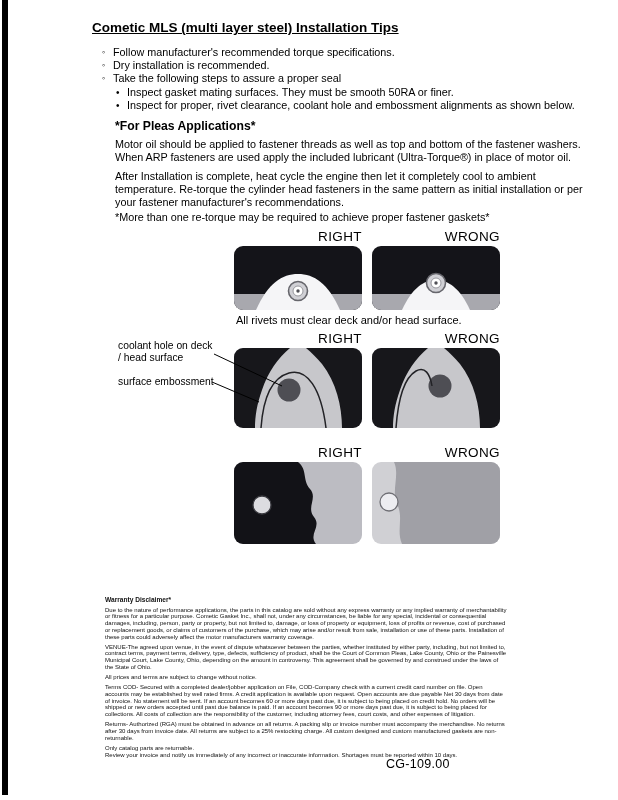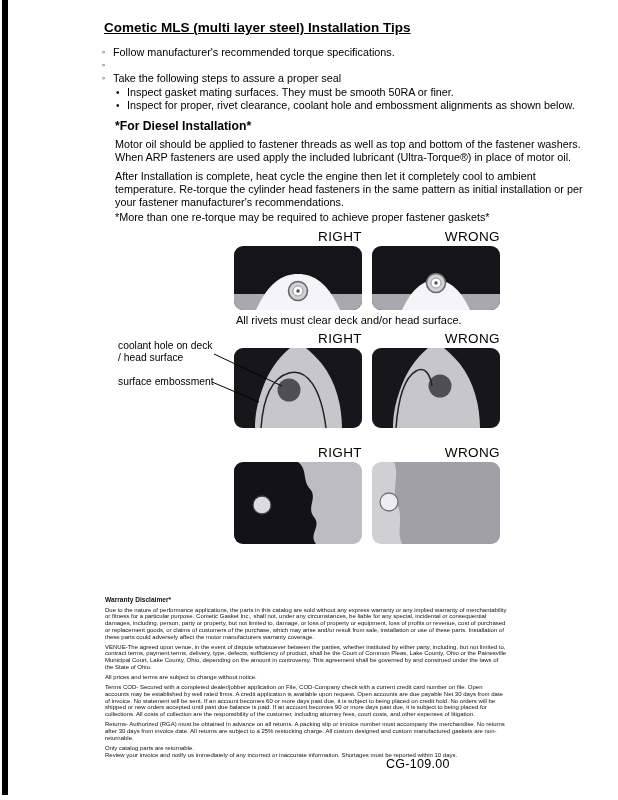--- a/index.html
+++ b/index.html
@@ -1,21 +1,21 @@
 <!DOCTYPE html>
 <html><head>
 <meta charset="utf-8">
 <style>
   *{box-sizing:border-box;margin:0;padding:0}
   body{background:#fff}
   #page{position:relative;width:618px;height:800px;background:#fff;
         font-family:"Liberation Sans",sans-serif;color:#000;overflow:hidden}
   .abs{position:absolute}
   .bar{left:2px;top:0;width:6px;height:795px;background:#000}
-  .title{left:104px;top:20px;font-size:13.5px;font-weight:bold;text-decoration:underline;white-space:nowrap}
+  .title{left:92px;top:20px;font-size:13.5px;font-weight:bold;text-decoration:underline;white-space:nowrap}
   .tips{left:102px;top:46px;font-size:10.8px;line-height:13.2px}
   .tip{display:flex;align-items:flex-start}
   .tip .mk{width:11px;flex:none;font-size:9px;line-height:13.2px}
   .tip.sub{margin-left:14px}
   .tip.sub .mk{font-size:10px}
   .h2{left:115px;top:119px;font-size:12.2px;font-weight:bold}
   .p1{left:115px;top:138px;width:468px;font-size:10.8px;line-height:13.2px}
   .p2{left:115px;top:170px;width:472px;font-size:10.8px;line-height:13.2px}
   .note{left:115px;top:211px;font-size:10.8px}
   .dlabel{width:128px;text-align:right;font-size:13.5px;letter-spacing:.4px}
@@ -38,36 +38,37 @@
 
   <div class="abs title">Cometic MLS (multi layer steel) Installation Tips</div>
 
   <div class="abs tips">
     <div class="tip">
       <span class="mk">◦</span>
       <span>Follow manufacturer's recommended torque specifications.</span>
     </div>
     <div class="tip">
       <span class="mk">◦</span>
+      <span>Dry installation is recommended.</span>
     </div>
     <div class="tip">
       <span class="mk">◦</span>
       <span>Take the following steps to assure a proper seal</span>
     </div>
     <div class="tip sub">
       <span class="mk">•</span>
       <span>Inspect gasket mating surfaces.  They must be smooth 50RA or finer.</span>
     </div>
     <div class="tip sub">
       <span class="mk">•</span>
       <span>Inspect for proper, rivet clearance, coolant hole and embossment alignments as shown below.</span>
     </div>
   </div>
 
-  <div class="abs h2">*For Diesel Installation*</div>
+  <div class="abs h2">*For Pleas Applications*</div>
   <div class="abs p1">Motor oil should be applied to fastener threads as well as top and bottom of the fastener washers. When ARP fasteners are used apply the included lubricant (Ultra-Torque®) in place of motor oil.</div>
   <div class="abs p2">After Installation is complete, heat cycle the engine then let it completely cool to ambient temperature. Re-torque the cylinder head fasteners in the same pattern as initial installation or per your fastener manufacturer's recommendations.</div>
   <div class="abs note">*More than one re-torque may be required to achieve proper fastener gaskets*</div>
 
   <div class="abs dlabel" style="left:234px;top:229px">RIGHT</div>
   <div class="abs dlabel" style="left:372px;top:229px">WRONG</div>
 
   <svg class="diag" style="left:234px;top:246px" width="128" height="64" viewBox="0 0 128 64">
     <defs>
         <clipPath id="cp1">

